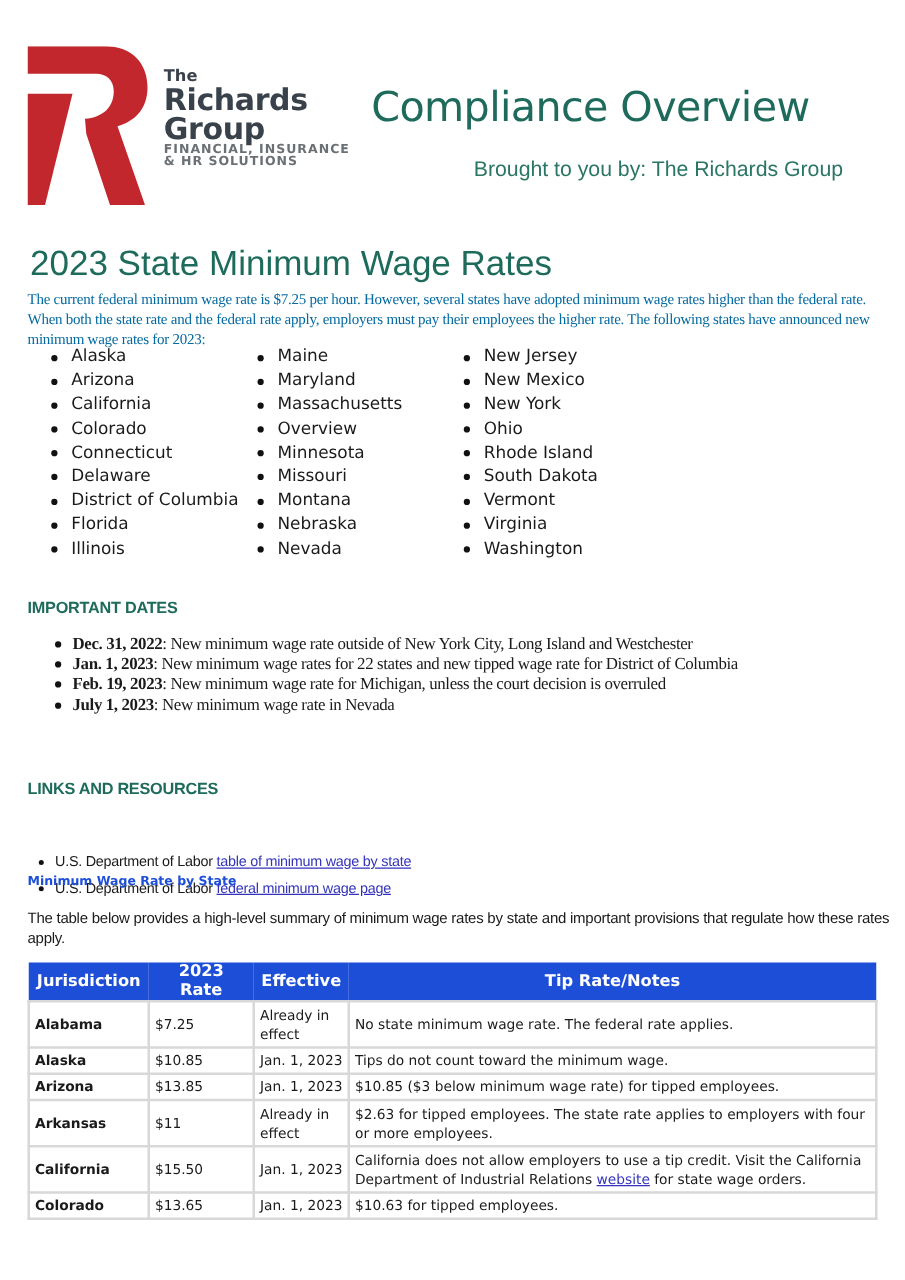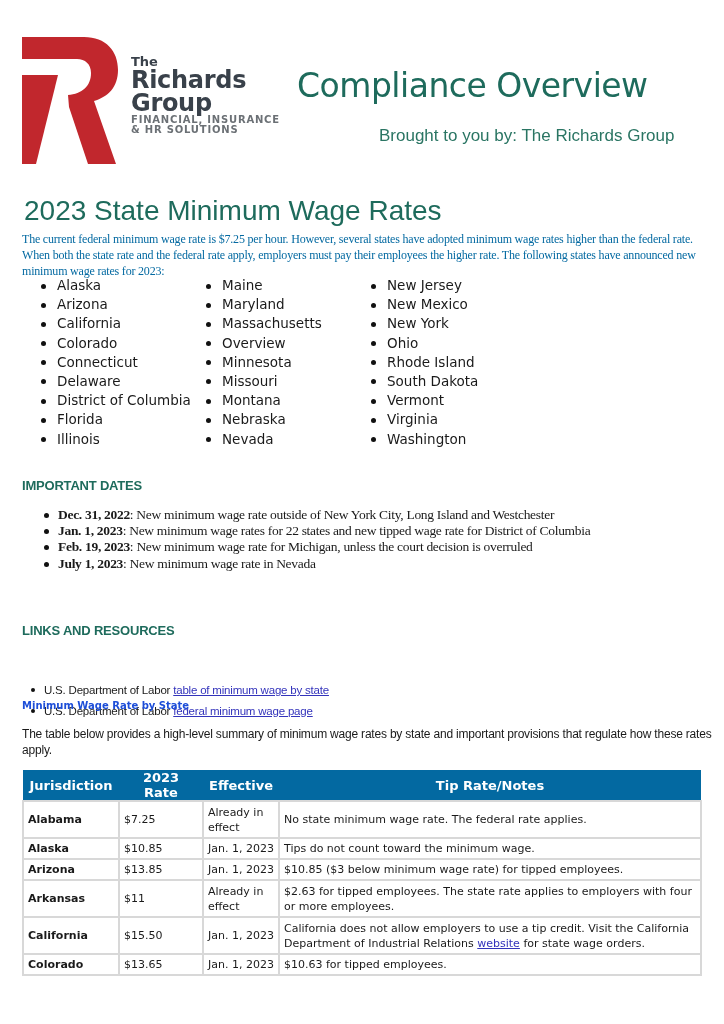--- a/index.html
+++ b/index.html
@@ -31,21 +31,21 @@
 
   .links { position: absolute; left: 28px; top: 652px; font-family: "Liberation Sans", sans-serif; font-size: 11.5px; list-style: none; margin-top: 28px; }
   .links li { height: 21px; line-height: 21px; position: relative; padding-left: 16px; letter-spacing: -0.2px; }
   .links li::before { content: ""; position: absolute; left: 3px; top: 8px; width: 4px; height: 4px; border-radius: 50%; background: #111; }
   a { color: #3333bb; text-decoration: underline; }
 
   .h2 { position: absolute; left: 22px; top: 700px; font-size: 10px; font-weight: bold; color: #1d4ed8; font-family: "DejaVu Sans", sans-serif; }
   .tbl-intro { position: absolute; left: 22px; top: 726px; width: 690px; font-size: 12px; line-height: 16px; font-family: "Liberation Sans", sans-serif; letter-spacing: -0.2px; }
 
   table.wage { position: absolute; left: 22px; top: 770px; width: 680px; border-collapse: collapse; font-family: "DejaVu Sans", sans-serif; font-size: 11px; }
-  table.wage th { background: #0369a1; color: #fff; font-size: 13px; font-weight: bold; height: 25px; padding: 0 6px; text-align: center; }
+  table.wage th { background: #1d4ed8; color: #fff; font-size: 13px; font-weight: bold; height: 25px; padding: 0 6px; text-align: center; }
   table.wage td { border: 2px solid #d8d8d8; padding: 1px 4px; line-height: 15px; vertical-align: middle; color: #1a1a1a; }
   table.wage td.j { font-weight: bold; }
   table.wage tr.tall td { height: 37px; }
   table.wage tr.short td { height: 21px; }
 </style>
 </head>
 <body>
 
 <svg class="logo-mark" viewBox="0 0 97 127">
   <path fill="#c1272d" d="M0 0 H62 C84 0 96 14 96 33 C96 50 86 60 72 64 L94 127 H66 L47 70 L46 58 C60 57 69 49 69 36 C69 27 63 22 55 22 H0 Z"></path>

